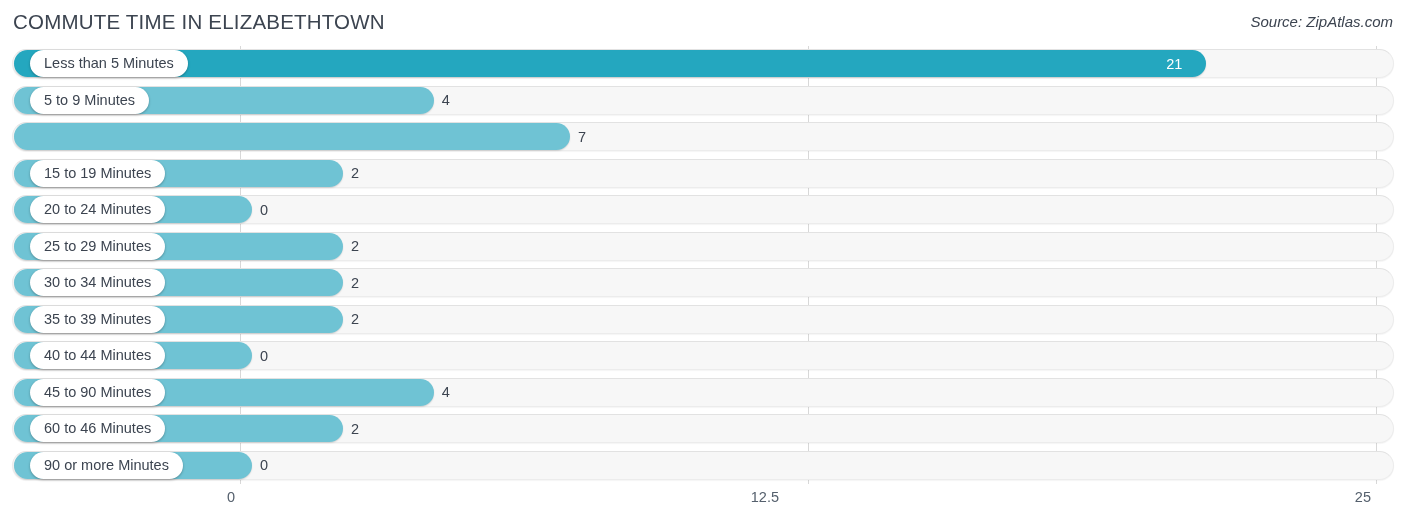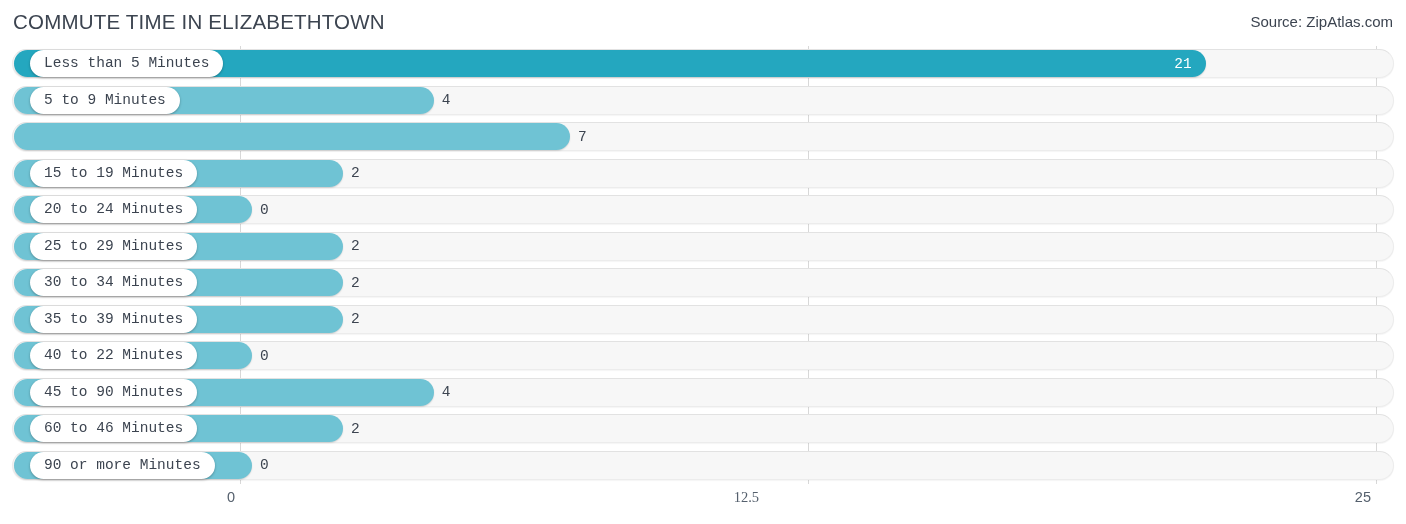--- a/index.html
+++ b/index.html
@@ -37,32 +37,32 @@
     font-weight: 400;
     color: #3c4450;
     letter-spacing: 0.2px;
     white-space: nowrap;
   }
   .chart-source {
     position: absolute;
     right: 13px;
     top: 13px;
     font-size: 15px;
+    font-style: italic;
     color: #3c4450;
     white-space: nowrap;
   }
 
   
   .plot {
     position: absolute;
     left: 0;
     top: 46px;
     width: 1406px;
     height: 438px;
-    font-family: Liberation Mono, monospace;
   }
   .gridlines {
     position: absolute;
     left: 0;
     top: 0;
     width: 1406px;
     height: 438px;
     pointer-events: none;
   }
   .gridline {
@@ -185,21 +185,21 @@
         <div class="gridline" style="left: 808px;"></div>
         <div class="gridline" style="left: 1376px;"></div>
       </div>
     <div class="rows" id="rows">
         <div class="row">
           <div class="track"></div>
           <div class="bar bar-max" style="left: 14px; width: 1192.24px;"></div>
           <div class="label-pill">
             <span class="label-text">Less than 5 Minutes</span>
           </div>
-          <div class="value inside" style="left: 1166.24px; margin-left: 8px;">21</div>
+          <div class="value inside" style="left: 1166.24px;">21</div>
         </div>
         <div class="row">
           <div class="track"></div>
           <div class="bar" style="left: 14px; width: 419.76px;"></div>
           <div class="label-pill">
             <span class="label-text">5 to 9 Minutes</span>
           </div>
           <div class="value" style="left: 441.76px;">4</div>
         </div>
         <div class="row">
@@ -244,21 +244,21 @@
           <div class="bar" style="left: 14px; width: 328.88px;"></div>
           <div class="label-pill">
             <span class="label-text">35 to 39 Minutes</span>
           </div>
           <div class="value" style="left: 350.88px;">2</div>
         </div>
         <div class="row">
           <div class="track"></div>
           <div class="bar" style="left: 14px; width: 238px;"></div>
           <div class="label-pill">
-            <span class="label-text">40 to 22 Minutes</span>
+            <span class="label-text">40 to 44 Minutes</span>
           </div>
           <div class="value" style="left: 260px;">0</div>
         </div>
         <div class="row">
           <div class="track"></div>
           <div class="bar" style="left: 14px; width: 419.76px;"></div>
           <div class="label-pill">
             <span class="label-text">45 to 90 Minutes</span>
           </div>
           <div class="value" style="left: 441.76px;">4</div>
@@ -277,17 +277,17 @@
           <div class="label-pill">
             <span class="label-text">90 or more Minutes</span>
           </div>
           <div class="value" style="left: 260px;">0</div>
         </div>
       </div>
   </div>
 
   <div class="axis" id="axis">
       <div class="axis-tick" style="left: 240px;">0</div>
-      <div class="axis-tick" style="left: 764px; font-family: Liberation Serif, serif;">12.5</div>
+      <div class="axis-tick" style="left: 784px;">12.5</div>
       <div class="axis-tick" style="left: 1376px;">25</div>
     </div>
 
 </div>
 
 </body></html>

